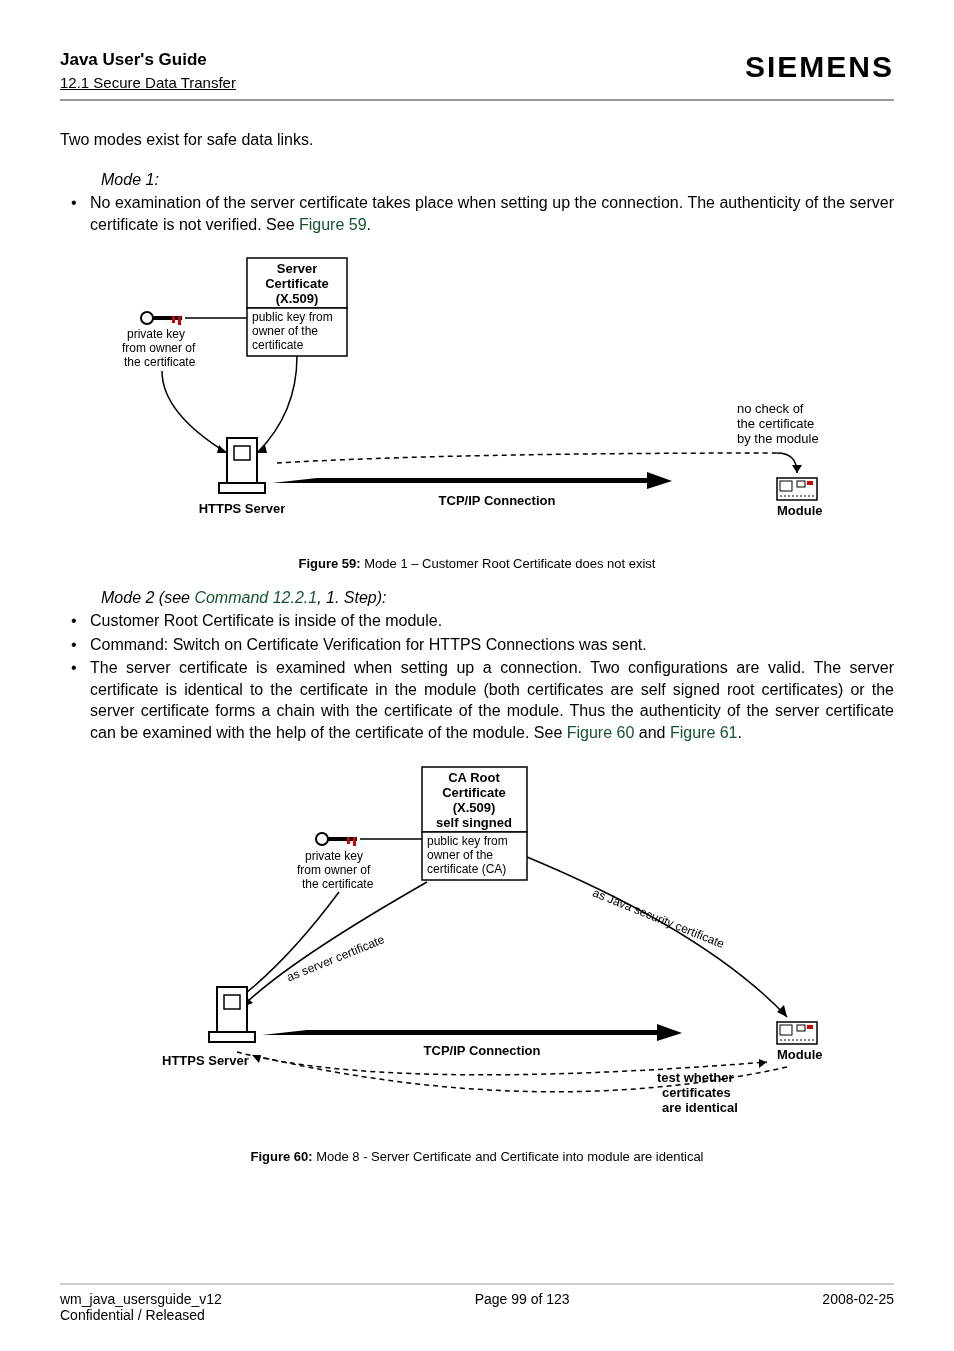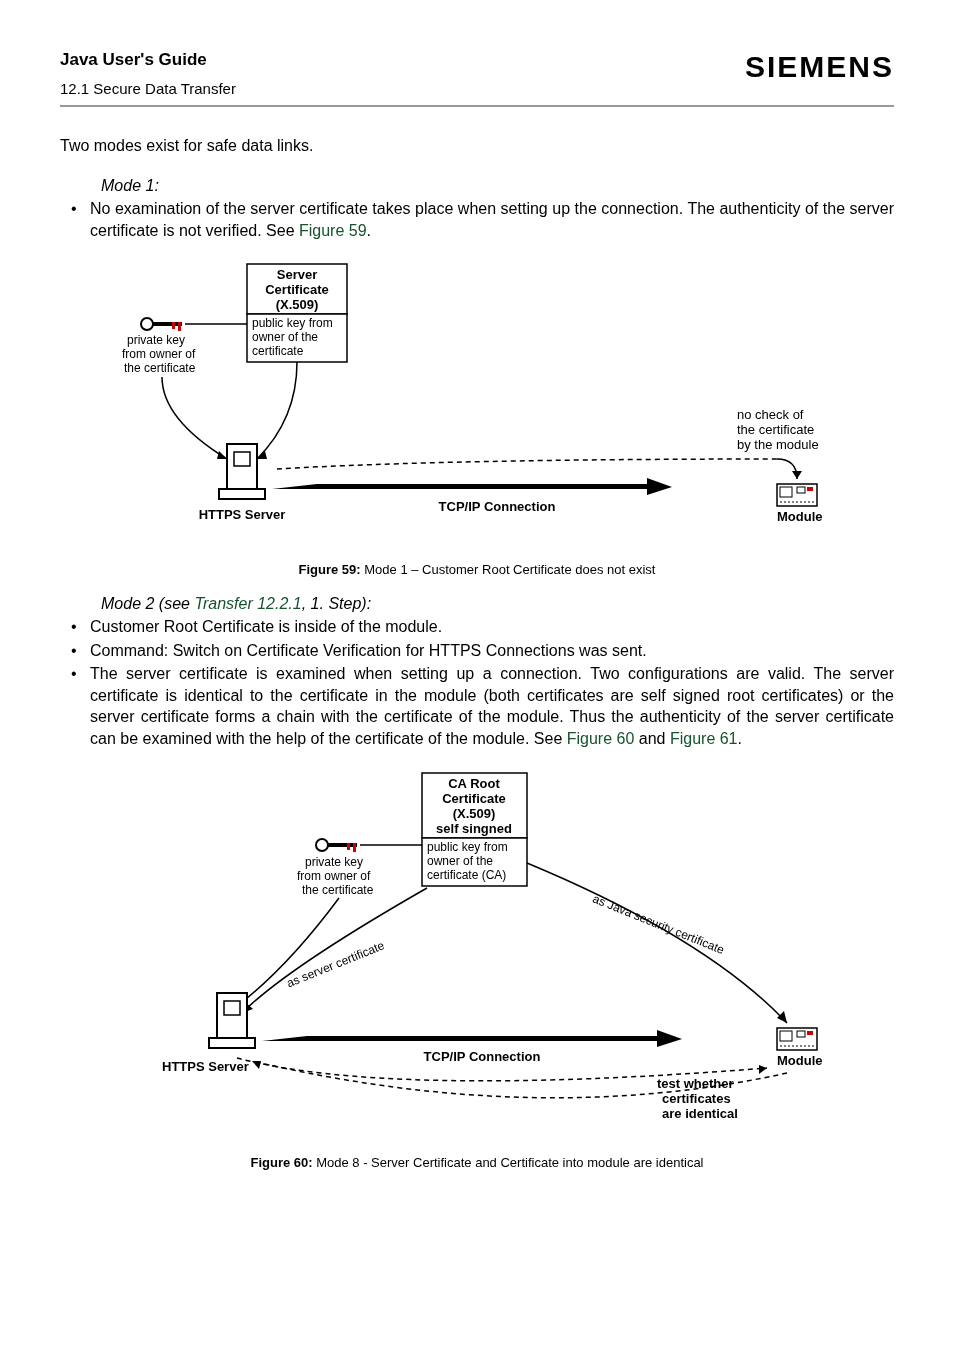--- a/index.html
+++ b/index.html
@@ -23,21 +23,22 @@
     align-items: flex-start;
     border-bottom: 2px solid #999;
     padding-bottom: 8px;
   }
   .header-left-title {
     font-size: 17px;
     font-weight: bold;
   }
   .header-left-sub {
     font-size: 15px;
-    margin-top: 10px;
+    margin-top: 4px;
+    text-decoration: underline;
   }
   .brand {
     font-size: 30px;
     font-weight: 900;
     letter-spacing: 2px;
     color: #000000;
   }
   .body-text {
     font-size: 16px;
     line-height: 1.35;
@@ -175,21 +176,21 @@
           <line x1="3" y1="18" x2="37" y2="18" stroke="#000" stroke-dasharray="2,2"></line>
         </g>
         <text x="680" y="262" font-size="13" font-weight="bold">Module</text>
       </svg>
       <div class="caption">
         <b>Figure 59:</b><span>  Mode 1 – Customer Root Certificate does not exist</span>
       </div>
     </div>
 
     <div class="mode-label" style="margin-top:14px;">
-      <i><span>Mode 2</span></i><span> (see </span><span class="link">Transfer 12.2.1</span><i><span>, 1. Step</span></i><span>):</span>
+      <i><span>Mode 2</span></i><span> (see </span><span class="link">Command 12.2.1</span><i><span>, 1. Step</span></i><span>):</span>
     </div>
     <ul class="bullets">
       <li>Customer Root Certificate is inside of the module.</li>
       <li>Command: Switch on Certificate Verification for HTTPS Connections was sent.</li>
       <li>
         <span>The server certificate is examined when setting up a connection. Two configurations are valid. The server certificate is identical to the certificate in the module (both certificates are self signed root certificates) or the server certificate forms a chain with the certificate of the module. Thus the authenticity of the server certificate can be examined with the help of the certificate of the module. See </span><span class="link">Figure 60</span><span> and </span><span class="link">Figure 61</span><span>.</span>
       </li>
     </ul>
 
     <div class="figure">
@@ -256,13 +257,21 @@
         <text x="570" y="320" font-size="13" font-weight="bold">test whether</text>
         <text x="575" y="335" font-size="13" font-weight="bold">certificates</text>
         <text x="575" y="350" font-size="13" font-weight="bold">are identical</text>
       </svg>
       <div class="caption">
         <b>Figure 60:</b><span>  Mode 8 - Server Certificate and Certificate into module are identical</span>
       </div>
     </div>
   </div>
 
+  <div class="footer">
+    <div class="footer-row">
+      <span>wm_java_usersguide_v12</span>
+      <span>Page 99 of 123</span>
+      <span>2008-02-25</span>
+    </div>
+    <div>Confidential / Released</div>
+  </div>
 </div>
 
 </body></html>

